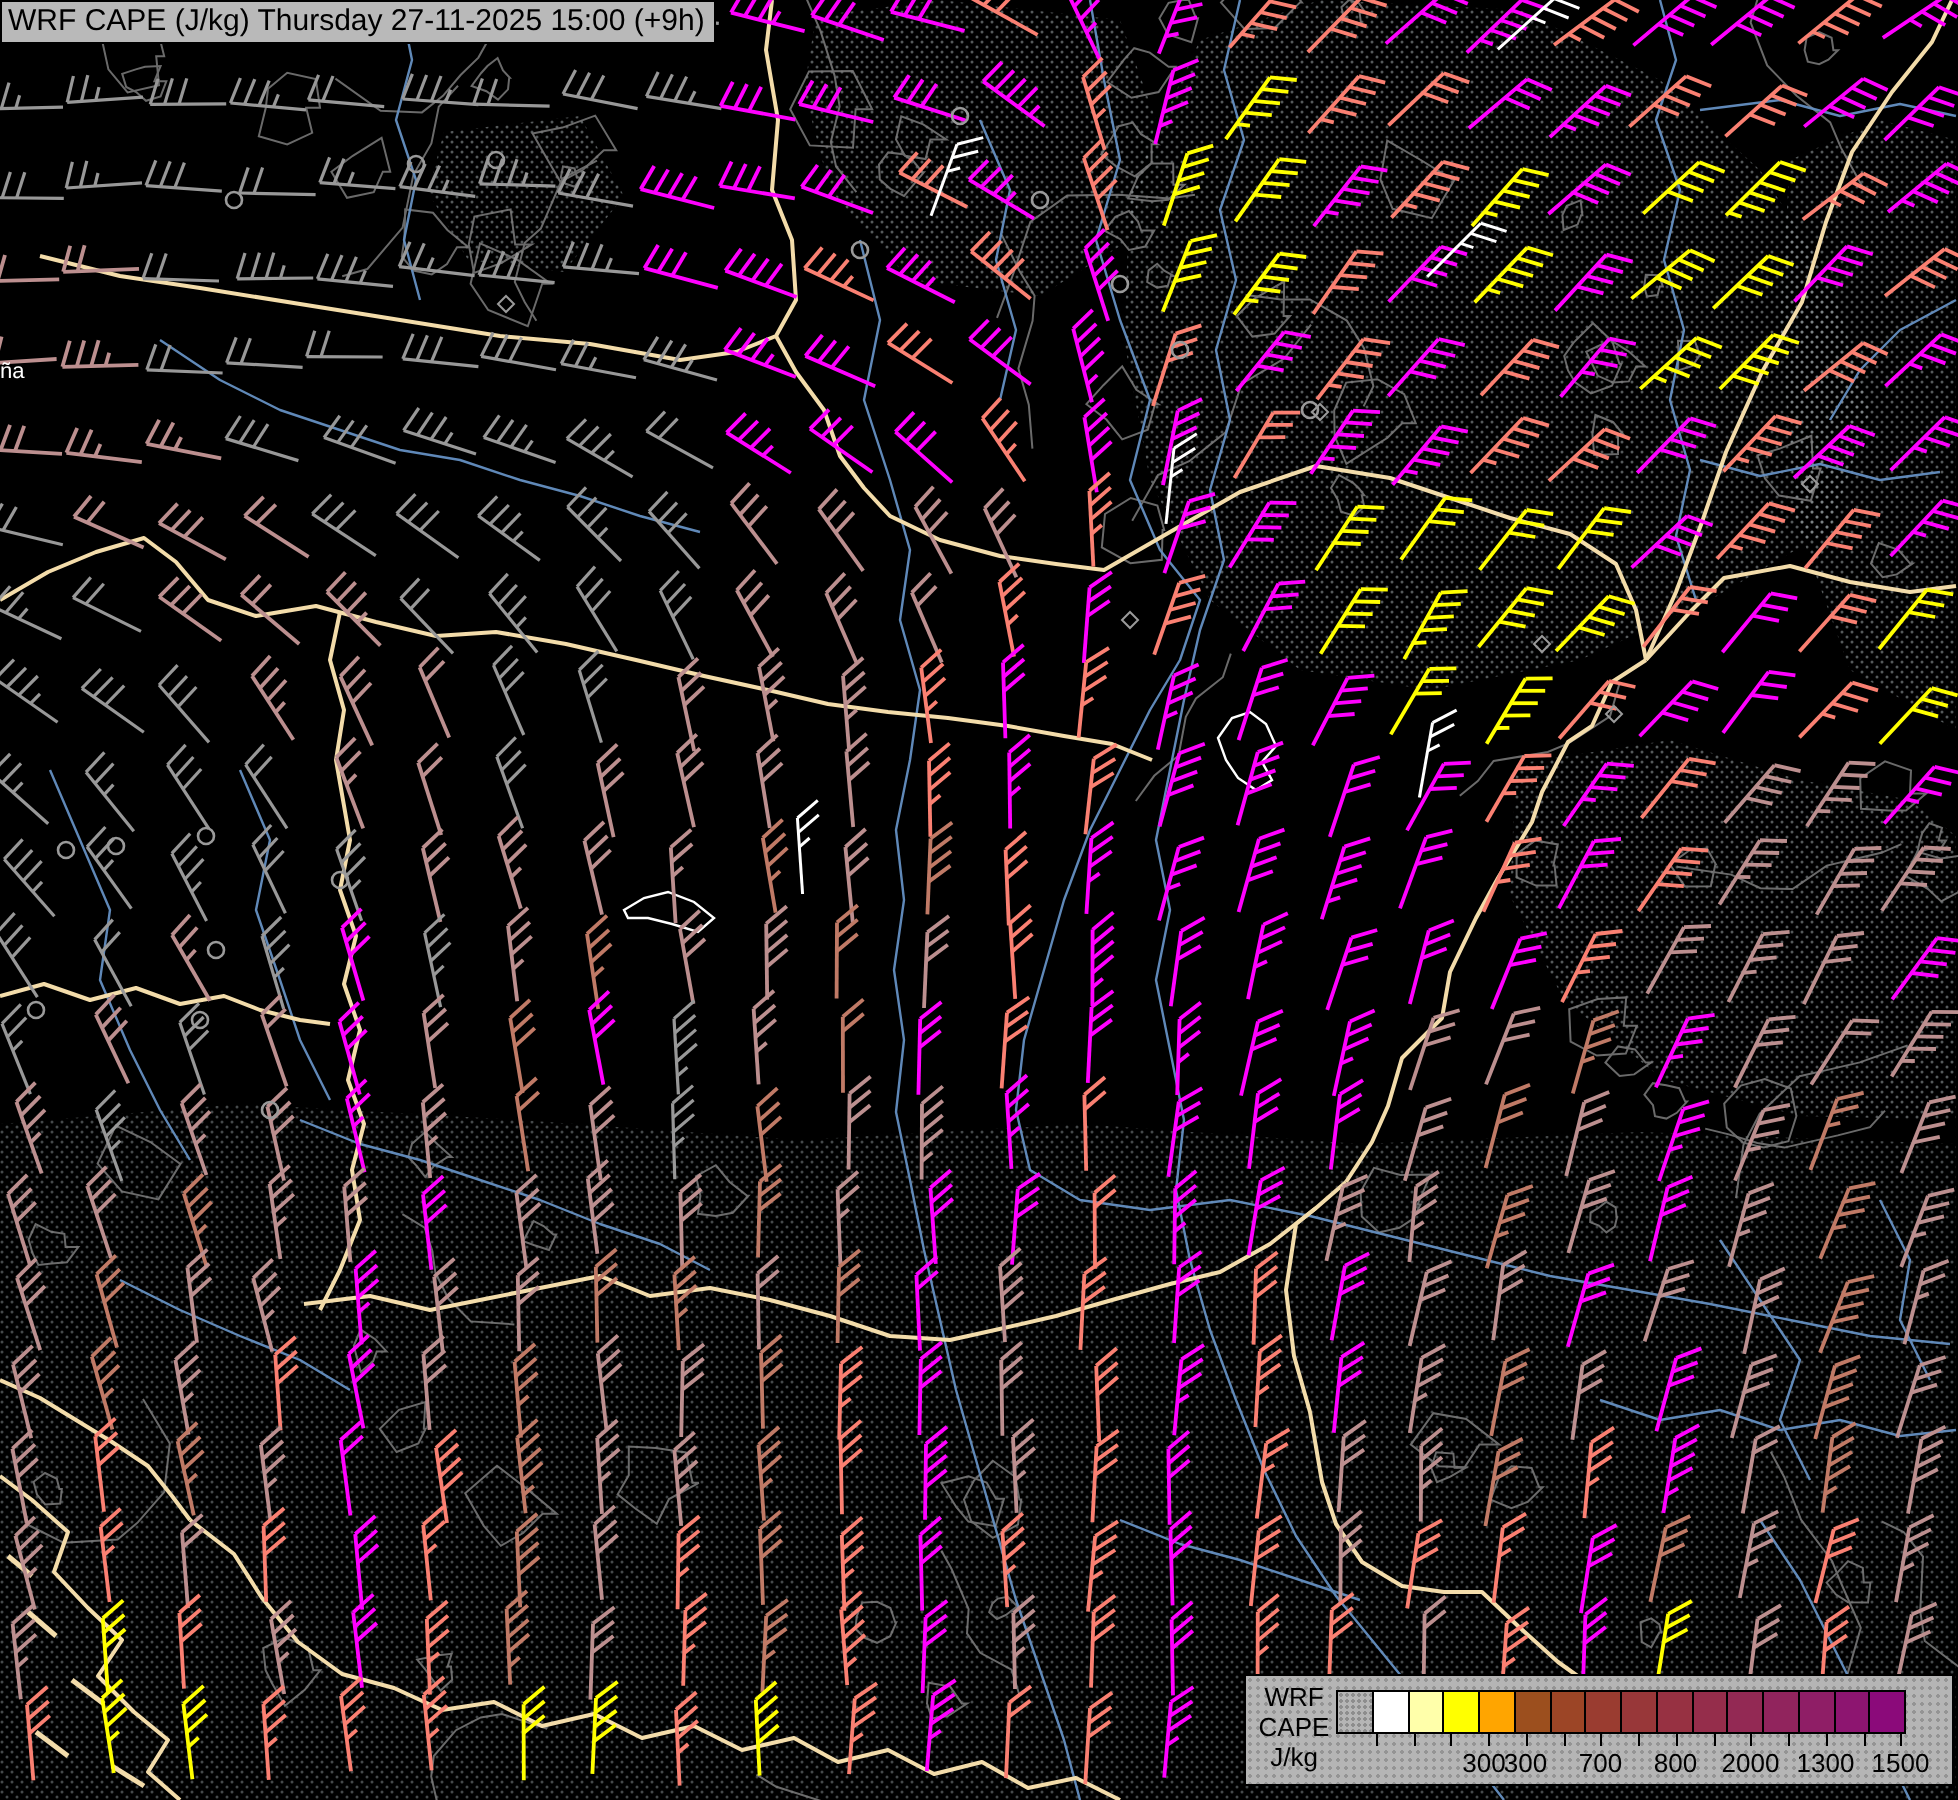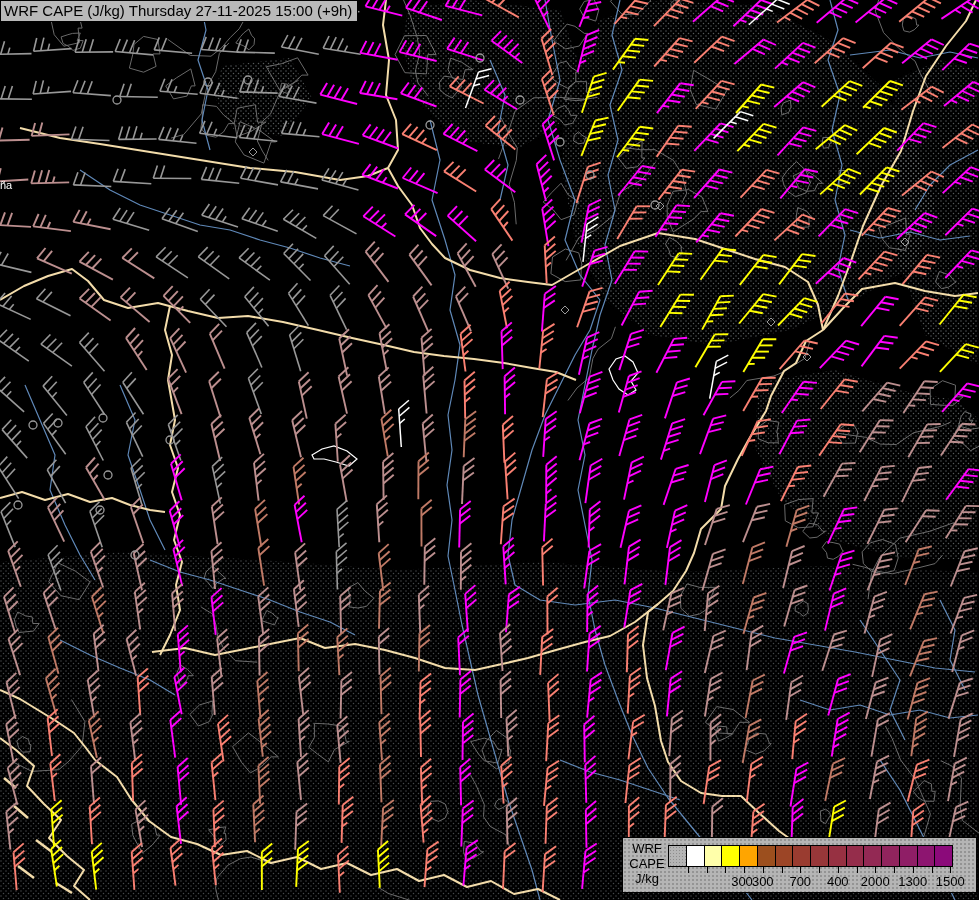--- a/index.html
+++ b/index.html
@@ -3558,19 +3558,19 @@
         <div class="legend-tick" style="left: 233.5px;"></div>
         <div class="legend-tick" style="left: 252.25px;"></div>
         <div class="legend-tick" style="left: 271px;"></div>
         <div class="legend-tick" style="left: 289.75px;"></div>
         <div class="legend-tick" style="left: 308.5px;"></div>
         <div class="legend-tick" style="left: 327.25px;"></div>
         <div class="legend-num" style="left: 64.75px; margin-top: 28px;">100</div>
         <div class="legend-num" style="left: 105px; margin-left: 14px;">300</div>
         <div class="legend-num" style="left: 139.75px;">300</div>
         <div class="legend-num" style="left: 177.25px;">700</div>
-        <div class="legend-num" style="left: 214.75px;">400</div>
+        <div class="legend-num" style="left: 214.75px;">800</div>
         <div class="legend-num" style="left: 252.25px;">2000</div>
         <div class="legend-num" style="left: 289.75px;">1300</div>
         <div class="legend-num" style="left: 327.25px; text-align: right;">1500</div>
       </div>
   </div>
 </div>
 
 </body></html>

